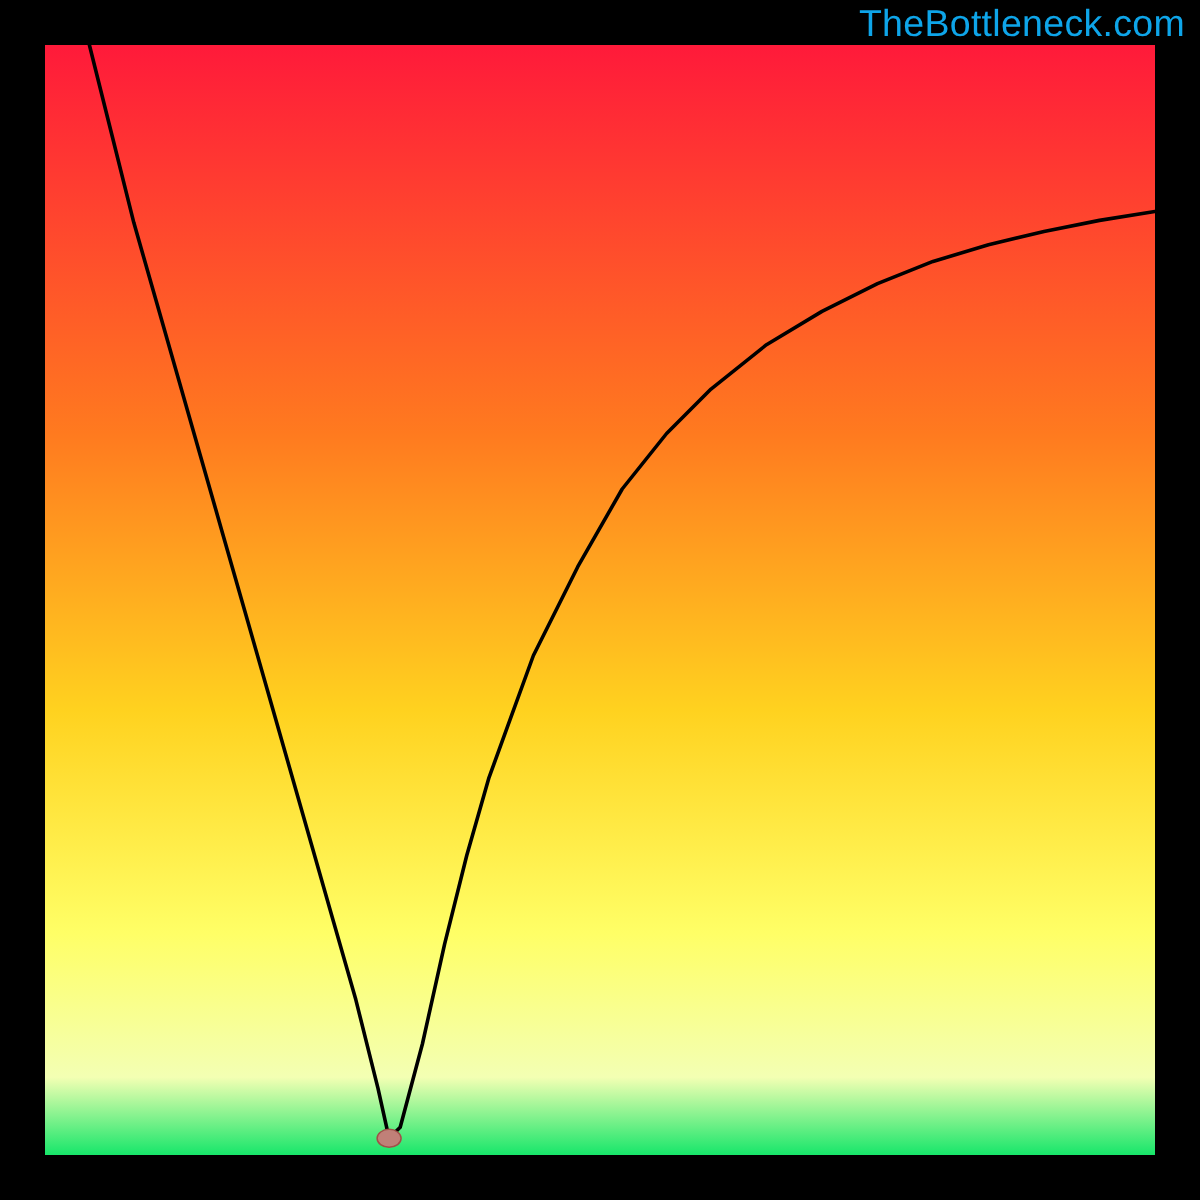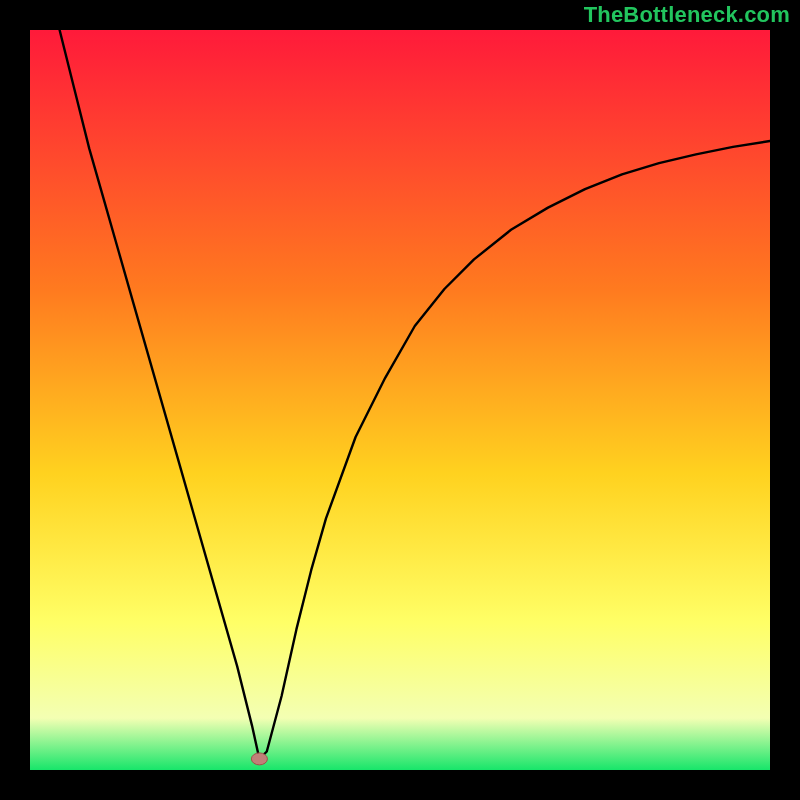--- a/index.html
+++ b/index.html
@@ -13,23 +13,23 @@
   .frame {
     position: relative;
     width: 800px;
     height: 800px;
     background: #000;
   }
   .watermark {
     position: absolute;
     top: 2px;
     right: 10px;
-    color: #22c55e;
-    font-size: 22px;
-    font-weight: 700;
+    color: #0ea5e9;
+    font-size: 25px;
+    font-weight: 400;
     letter-spacing: 0.2px;
     z-index: 5;
   }
   .plot {
     position: absolute;
     left: 30px;
     top: 30px;
     width: 740px;
     height: 740px;
     overflow: hidden;

